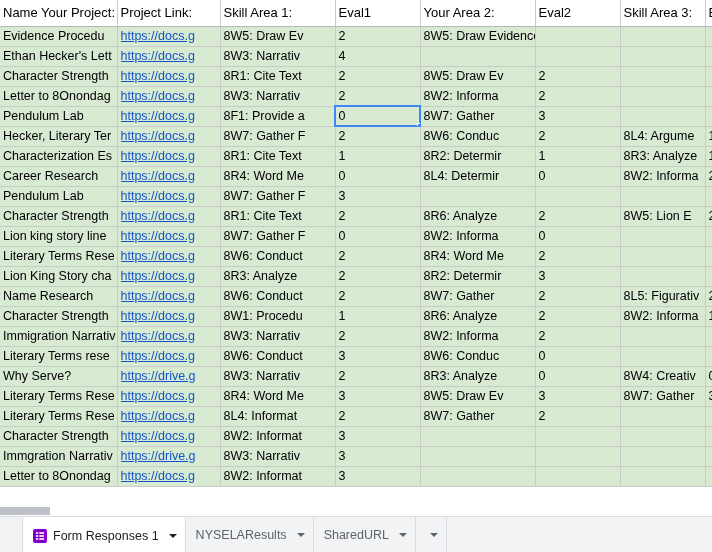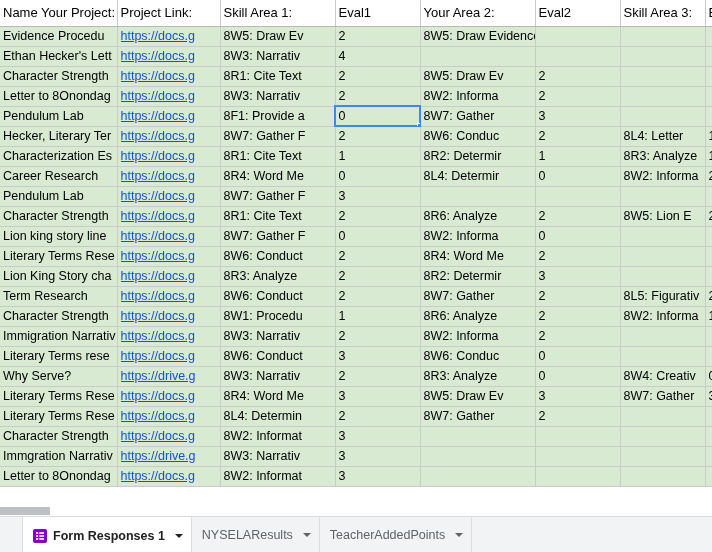--- a/index.html
+++ b/index.html
@@ -132,21 +132,21 @@
     color: #5f6368;
     background: transparent;
     border-right: 1px solid #dadce0;
     white-space: nowrap;
     cursor: pointer;
   }
   .tab:first-child { border-left: 1px solid #dadce0; }
   .tab.active {
     background: #ffffff;
     color: #202124;
-    font-weight: bold;
+    font-weight: normal;
     border-top: 2px solid #ffffff;
     margin-top: -1px;
     height: 37px;
     text-align: center;
   }
   .tab .caret {
     width: 0; height: 0;
     border-left: 4px solid transparent;
     border-right: 4px solid transparent;
     border-top: 4px solid #5f6368;
@@ -258,21 +258,21 @@
           </tr>
           <tr>
             <td>Hecker, Literary Ter</td>
             <td class=" link">
               <a href="#">https://docs.g</a>
             </td>
             <td>8W7: Gather F</td>
             <td class="num">2</td>
             <td>8W6: Conduc</td>
             <td class="num">2</td>
-            <td>8L4: Letter</td>
+            <td>8L4: Argume</td>
             <td class="num">1</td>
           </tr>
           <tr>
             <td>Characterization Es</td>
             <td class=" link">
               <a href="#">https://docs.g</a>
             </td>
             <td>8R1: Cite Text</td>
             <td class="num">1</td>
             <td>8R2: Determir</td>
@@ -346,21 +346,21 @@
               <a href="#">https://docs.g</a>
             </td>
             <td>8R3: Analyze</td>
             <td class="num">2</td>
             <td>8R2: Determir</td>
             <td class="num">3</td>
             <td></td>
             <td class="num"></td>
           </tr>
           <tr>
-            <td>Term Research</td>
+            <td>Name Research</td>
             <td class=" link">
               <a href="#">https://docs.g</a>
             </td>
             <td>8W6: Conduct</td>
             <td class="num">2</td>
             <td>8W7: Gather</td>
             <td class="num">2</td>
             <td>8L5: Figurativ</td>
             <td class="num">2</td>
           </tr>
@@ -422,21 +422,21 @@
             <td>8W5: Draw Ev</td>
             <td class="num">3</td>
             <td>8W7: Gather</td>
             <td class="num">3</td>
           </tr>
           <tr>
             <td>Literary Terms Rese</td>
             <td class=" link">
               <a href="#">https://docs.g</a>
             </td>
-            <td>8L4: Determin</td>
+            <td>8L4: Informat</td>
             <td class="num">2</td>
             <td>8W7: Gather</td>
             <td class="num">2</td>
             <td></td>
             <td class="num"></td>
           </tr>
           <tr>
             <td>Character Strength</td>
             <td class=" link">
               <a href="#">https://docs.g</a>
@@ -493,18 +493,21 @@
           </svg>
         </span>
         <span>Form Responses 1</span>
         <span class="caret"></span>
       </div>
       <div class="tab">
         <span>NYSELAResults</span>
         <span class="caret"></span>
       </div>
       <div class="tab">
-        <span>TeacherAddedPoints</span>
+        <span>SharedURL</span>
+        <span class="caret"></span>
+      </div>
+      <div class="tab">
         <span class="caret"></span>
       </div>
     </div>
 
 </div>
 
 </body></html>

